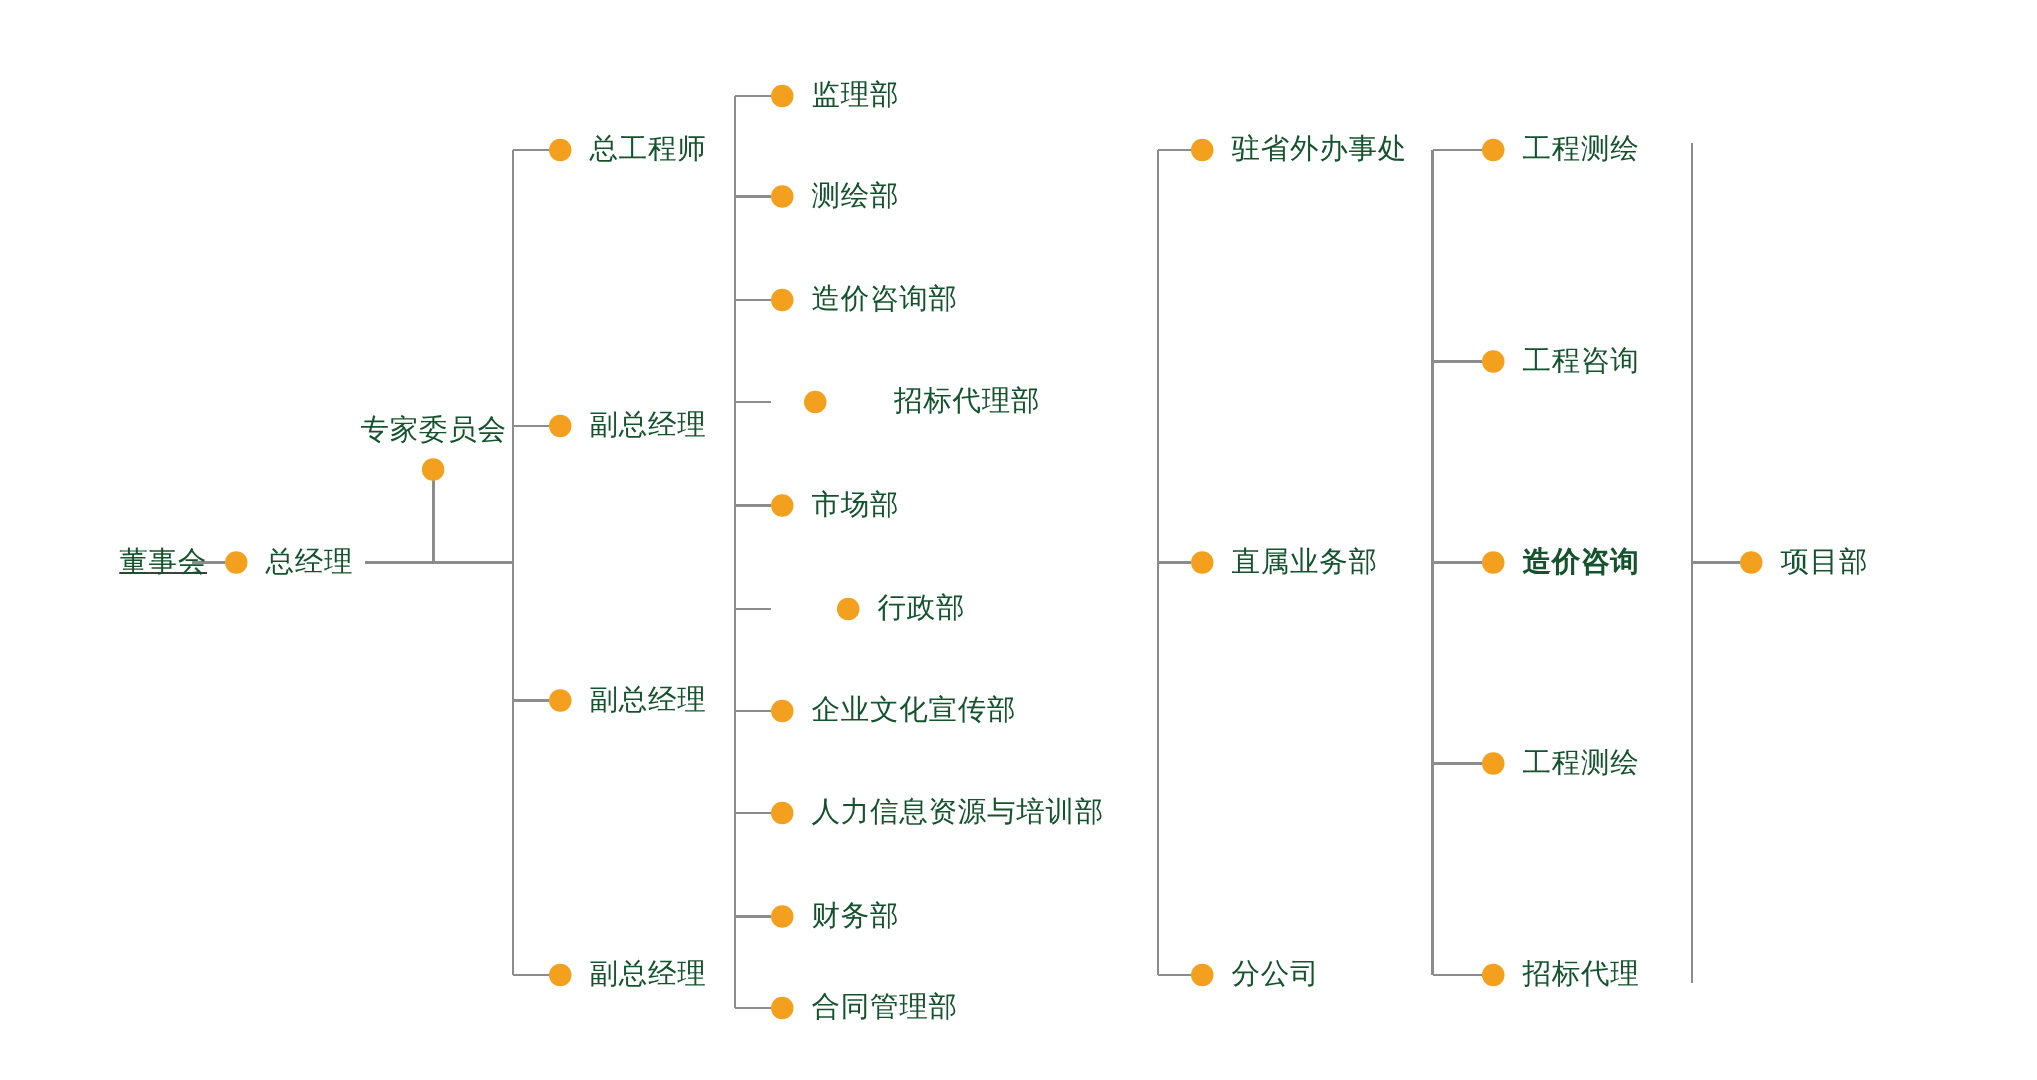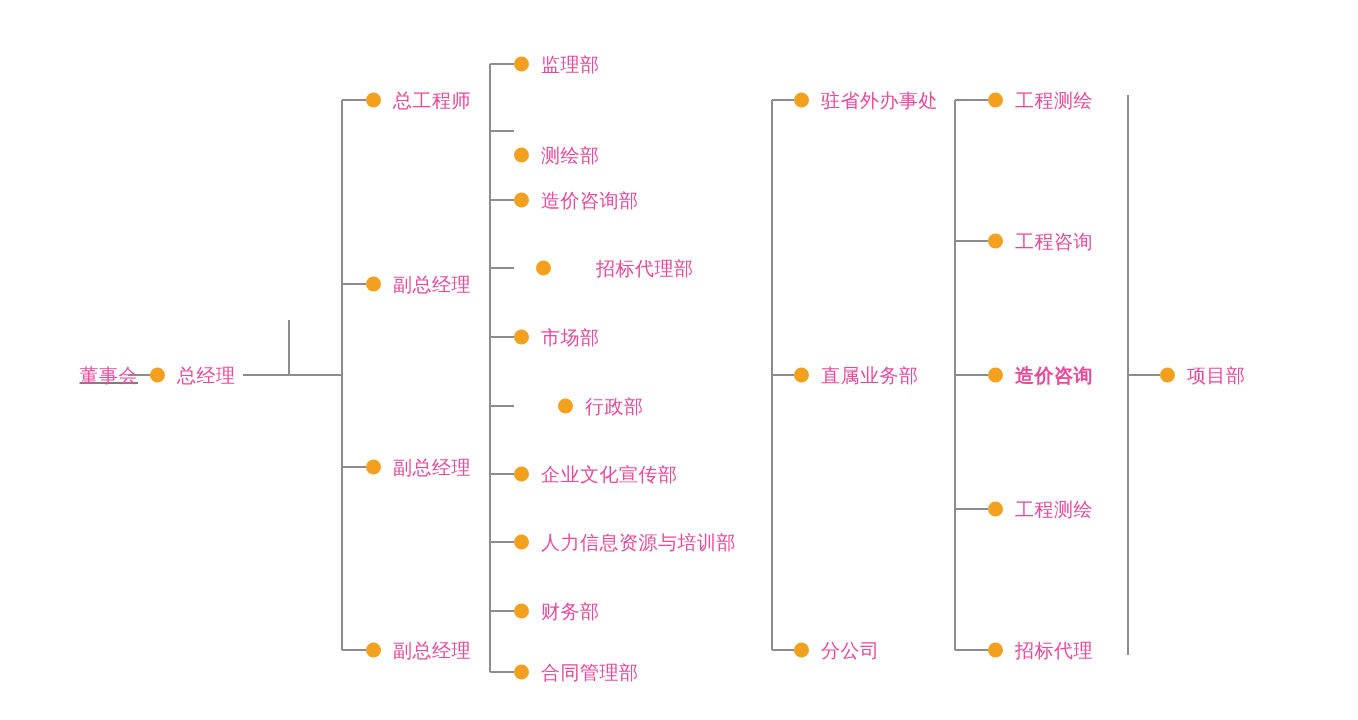--- a/index.html
+++ b/index.html
@@ -33,21 +33,21 @@
   }
   .node-dot {
     width: 15px;
     height: 15px;
     border-radius: 50%;
     background: #f2a01e;
     flex: 0 0 auto;
   }
   .node-label {
     font-size: 19px;
-    color: #ec4899;
+    color: #14532d;
     letter-spacing: 0.5px;
     line-height: 1;
   }
   .node.dot-left .node-label {
     margin-left: 12px;
   }
   .node.dot-right {
     transform: translate(-100%, -50%);
     text-decoration: underline;
   }
@@ -114,20 +114,24 @@
 
   <div class="node dot-right" style="left:150px; top:375px;">
     <span class="node-label">董事会</span>
   </div>
 
   <div class="node dot-left" style="left:150px; top:375px;">
     <span class="node-dot"></span>
     <span class="node-label">总经理</span>
   </div>
 
+  <div class="node label-above" style="left:289px; top:299px;">
+    <span class="node-label">专家委员会</span>
+    <span class="node-dot"></span>
+  </div>
 
   <div class="node dot-left" style="left:366px; top:100px;">
     <span class="node-dot"></span>
     <span class="node-label">总工程师</span>
   </div>
   <div class="node dot-left" style="left:366px; top:284px;">
     <span class="node-dot"></span>
     <span class="node-label">副总经理</span>
   </div>
   <div class="node dot-left" style="left:366px; top:467px;">
@@ -136,21 +140,21 @@
   </div>
   <div class="node dot-left" style="left:366px; top:650px;">
     <span class="node-dot"></span>
     <span class="node-label">副总经理</span>
   </div>
 
   <div class="node dot-left" style="left:514px; top:64px;">
     <span class="node-dot"></span>
     <span class="node-label">监理部</span>
   </div>
-  <div class="node dot-left" style="left:514px; top:131px;margin-top:24px;">
+  <div class="node dot-left" style="left:514px; top:131px;">
     <span class="node-dot"></span>
     <span class="node-label">测绘部</span>
   </div>
   <div class="node dot-left" style="left:514px; top:200px;">
     <span class="node-dot"></span>
     <span class="node-label">造价咨询部</span>
   </div>
   <div class="node dot-left" style="left:536px; top:268px;gap:33px;">
     <span class="node-dot"></span>
     <span class="node-label">招标代理部</span>

